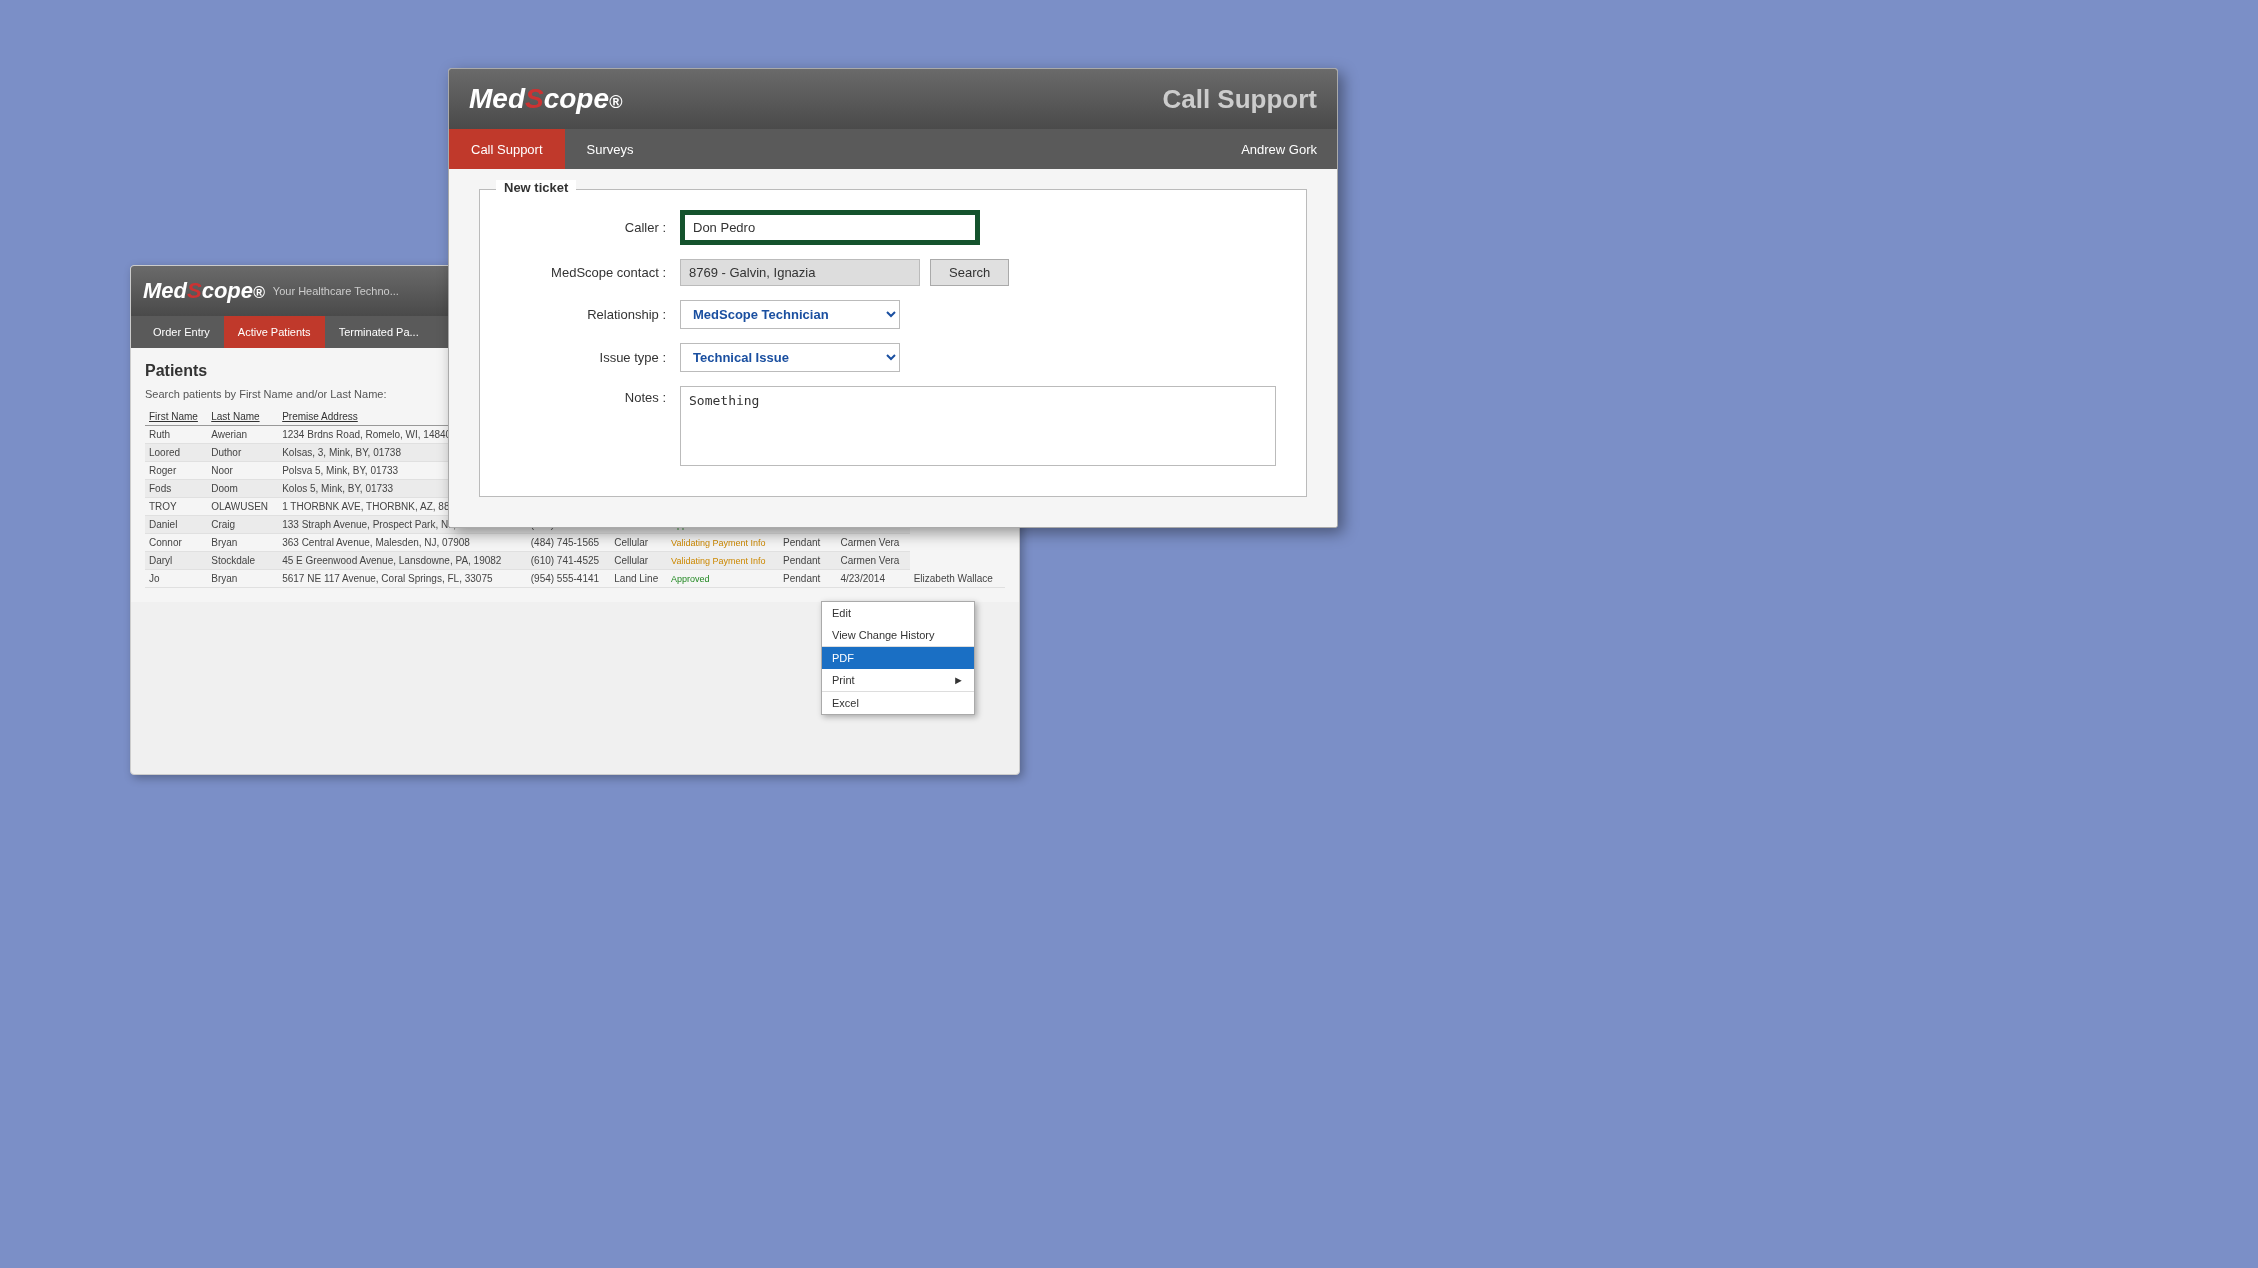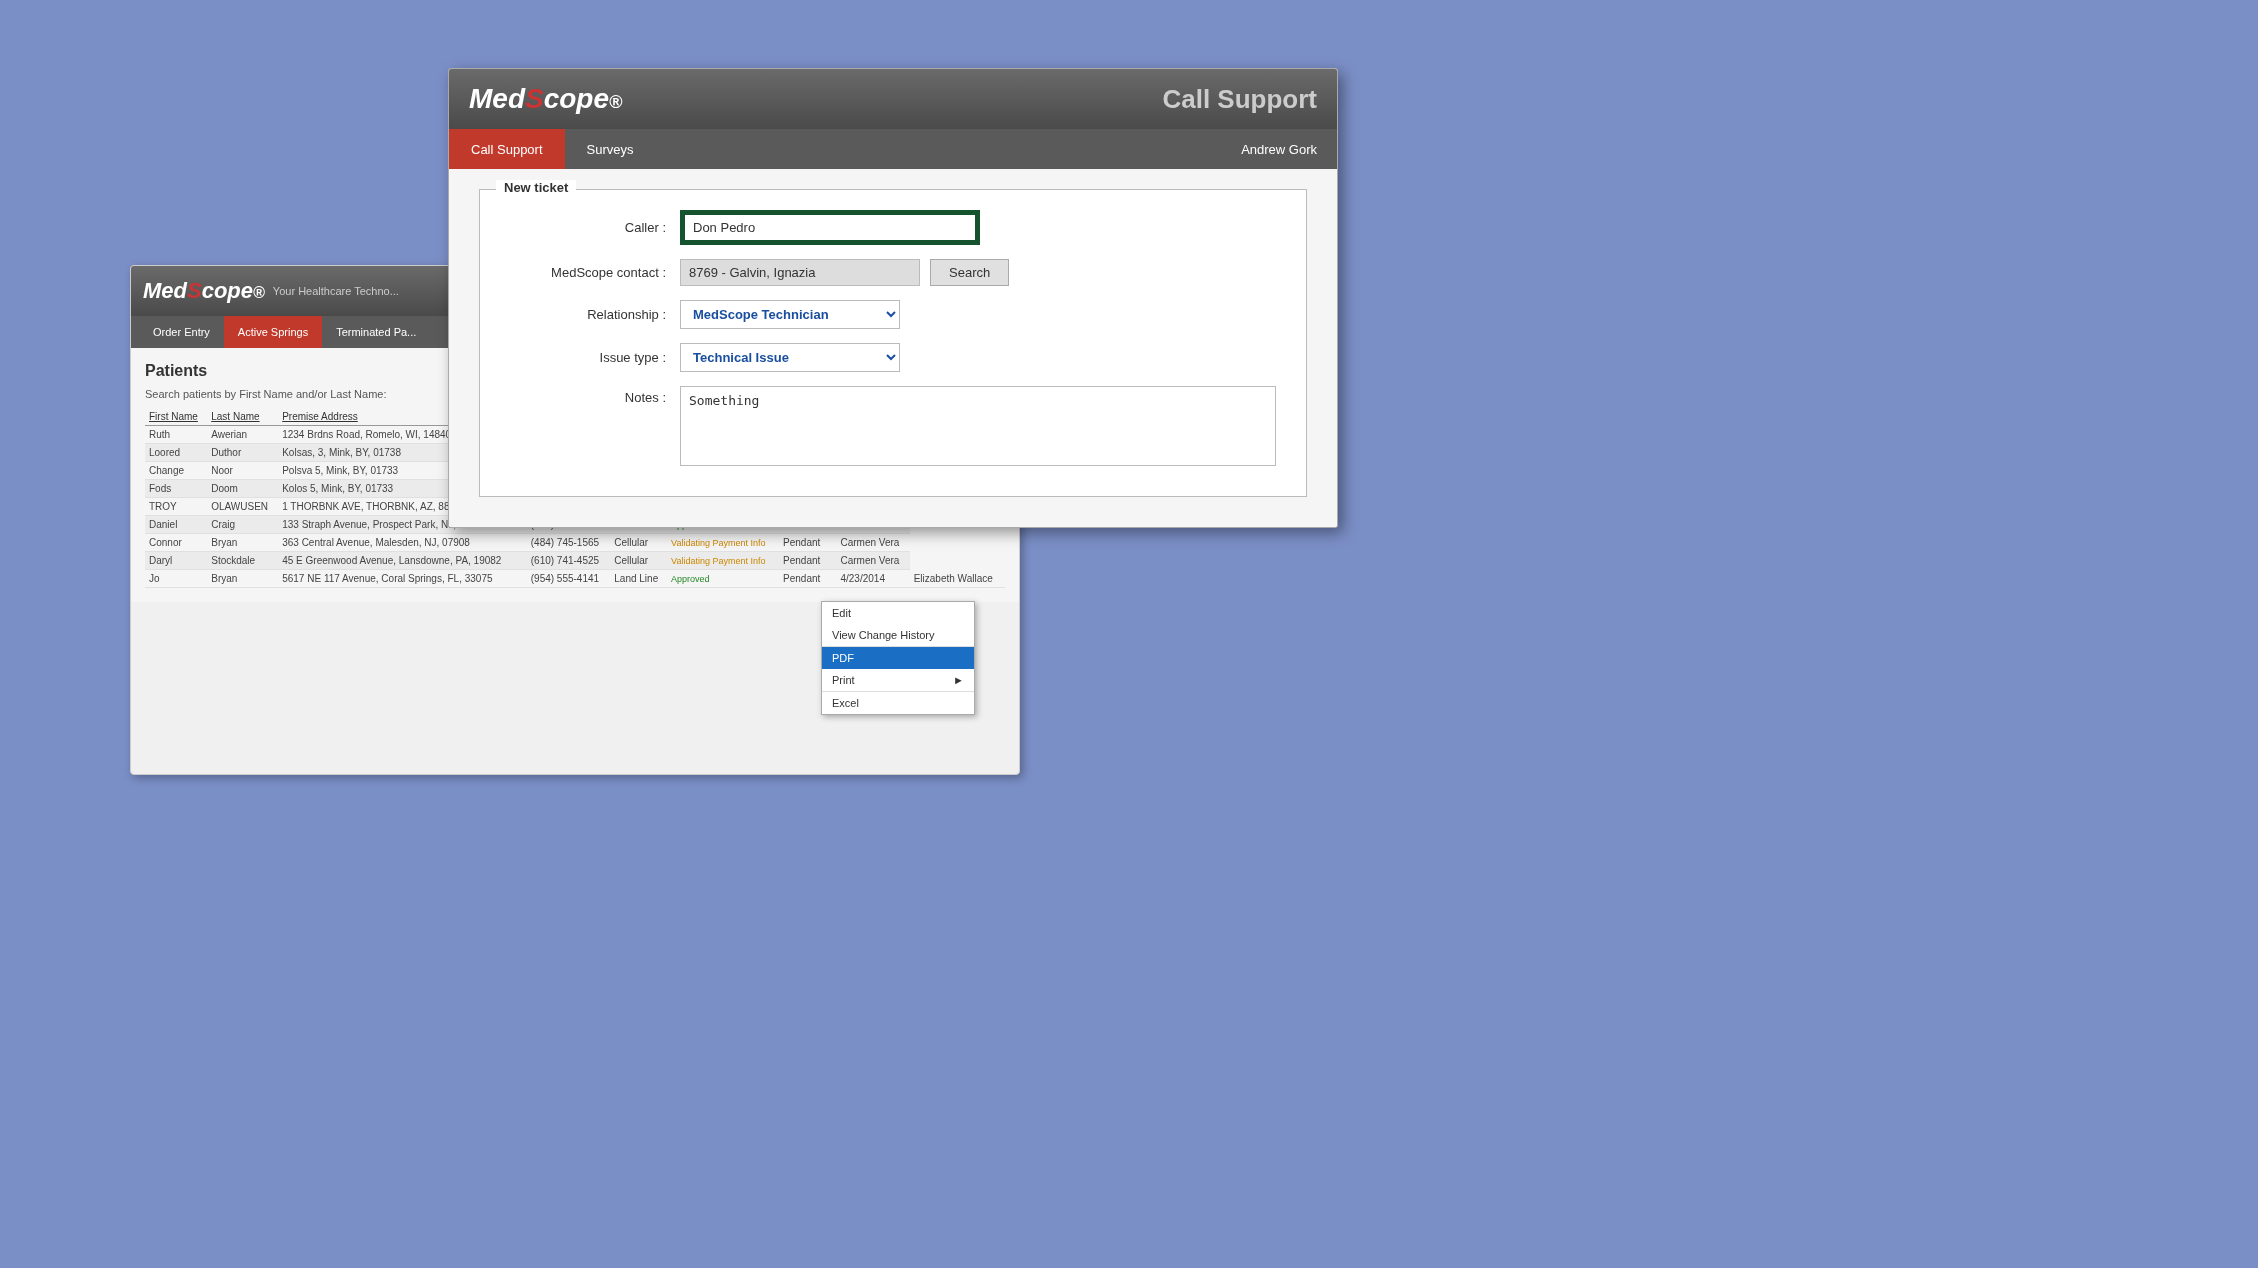--- a/index.html
+++ b/index.html
@@ -335,21 +335,21 @@
 
 <div class="bg-window">
   <div class="bg-header">
     <span class="bg-logo">
       <span style="color:white">Med</span><span style="color:#cc3333">S</span><span style="color:white">cope</span><span style="color:white; font-size:16px;">®</span>
     </span>
     <span class="bg-logo-sub">Your Healthcare Techno...</span>
   </div>
   <div class="bg-nav">
     <button class="bg-nav-btn">Order Entry</button>
-    <button class="bg-nav-btn active">Active Springs</button>
+    <button class="bg-nav-btn active">Active Patients</button>
     <button class="bg-nav-btn">Terminated Pa...</button>
   </div>
   <div class="bg-content">
     <h2>Patients</h2>
     <p class="bg-search-label">Search patients by First Name and/or Last Name:</p>
     <table class="bg-table">
       <thead>
         <tr>
           <th>First Name</th>
           <th>Last Name</th>
@@ -365,21 +365,21 @@
           <tr>
             <td>Loored</td>
             <td>Duthor</td>
             <td>Kolsas, 3, Mink, BY, 01738</td>
             <td>(800) 555-2435</td>
             <td>Land Line</td>
             <td><span class="status-awaiting">Awaiting Agreement</span></td>
             <td>Penc</td>
           </tr>
           <tr>
-            <td>Change</td>
+            <td>Roger</td>
             <td>Noor</td>
             <td>Polsva 5, Mink, BY, 01733</td>
             <td>(800) 555-5467</td>
             <td>Land Line</td>
             <td><span class="status-awaiting">Awaiting Agreement</span></td>
             <td>Penc</td>
           </tr>
           <tr>
             <td>Fods</td>
             <td>Doom</td>

